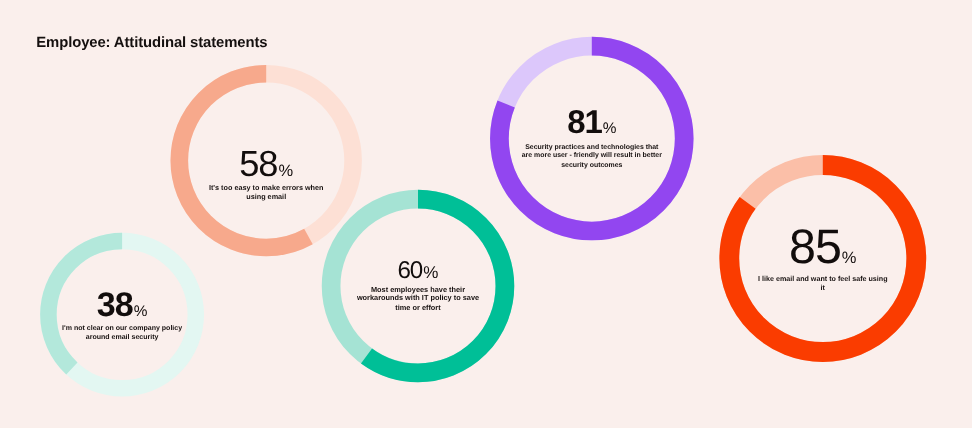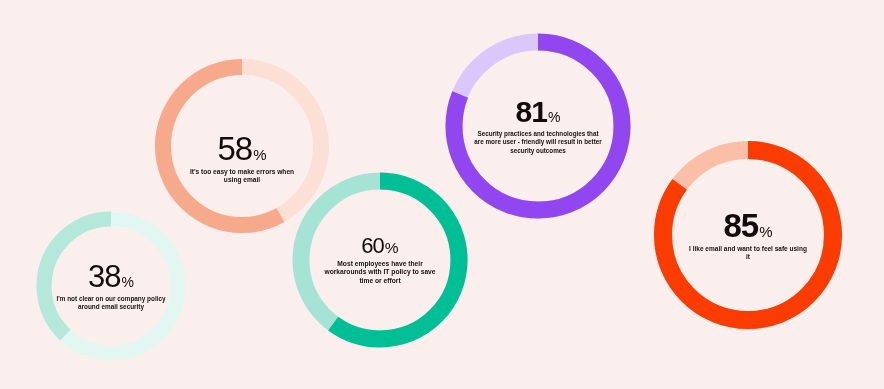--- a/index.html
+++ b/index.html
@@ -67,49 +67,50 @@
   .stmt {
     color: #171110;
     line-height: 1.28;
     font-weight: bold;
     margin-top: 3px;
     max-width: 130px;
   }
 
   
   #donut-38 { left: 33px;  top: 208px; }
-  #donut-38 .pct-num  { font-size: 31px; }
+  #donut-38 .pct-num  { font-size: 31px; font-weight: bold; }
   #donut-38 .pct-sign { font-size: 14px; }
   #donut-38 .stmt     { font-size: 6.4px; max-width: 112px; }
 
   #donut-58 { left: 152px; top: 56px; }
   #donut-58 .pct-num  { font-size: 33px; margin-top: 24px; }
   #donut-58 .pct-sign { font-size: 15px; }
   #donut-58 .stmt     { font-size: 6.6px; max-width: 118px; }
 
   #donut-60 { left: 290px; top: 170px; }
   #donut-60 .pct-num  { font-size: 22px; }
   #donut-60 .pct-sign { font-size: 15.5px; }
   #donut-60 .stmt     { font-size: 6.7px; max-width: 122px; }
 
   #donut-81 { left: 443px; top: 31px; }
   #donut-81 .pct-num  { font-size: 30px; font-weight: bold; }
   #donut-81 .pct-sign { font-size: 14px; }
   #donut-81 .stmt     { font-size: 6.3px; max-width: 132px; }
 
   #donut-85 { left: 652px; top: 139px; }
-  #donut-85 .pct-num  { font-size: 33px; font-weight: bold; }
+  #donut-85 .pct-num  { font-size: 44px; }
   #donut-85 .pct-sign { font-size: 15px; }
   #donut-85 .stmt     { font-size: 6.5px; max-width: 118px; }
 </style>
 </head>
 <body style="background: rgb(250, 239, 236);">
 
 <div id="infographic">
 
+  <div id="page-title">Employee: Attitudinal statements</div>
 
   <div class="donut" id="donut-38">
     <svg width="156" height="156" viewBox="0 0 156 156">
       <circle class="track" cx="78" cy="78" r="67" fill="none" stroke-width="15" stroke="#e3f7f2"></circle>
       <circle class="value" cx="78" cy="78" r="67" fill="none" stroke-width="15" transform="rotate(-90 78 78) scale(1,-1) translate(0,-156)" stroke="#b3e8db" stroke-dasharray="420.97" stroke-dashoffset="261.00"></circle>
     </svg>
     <div class="donut-label">
       <div class="pct-line">
         <span class="pct-num">38</span>
         <span class="pct-sign">%</span>

